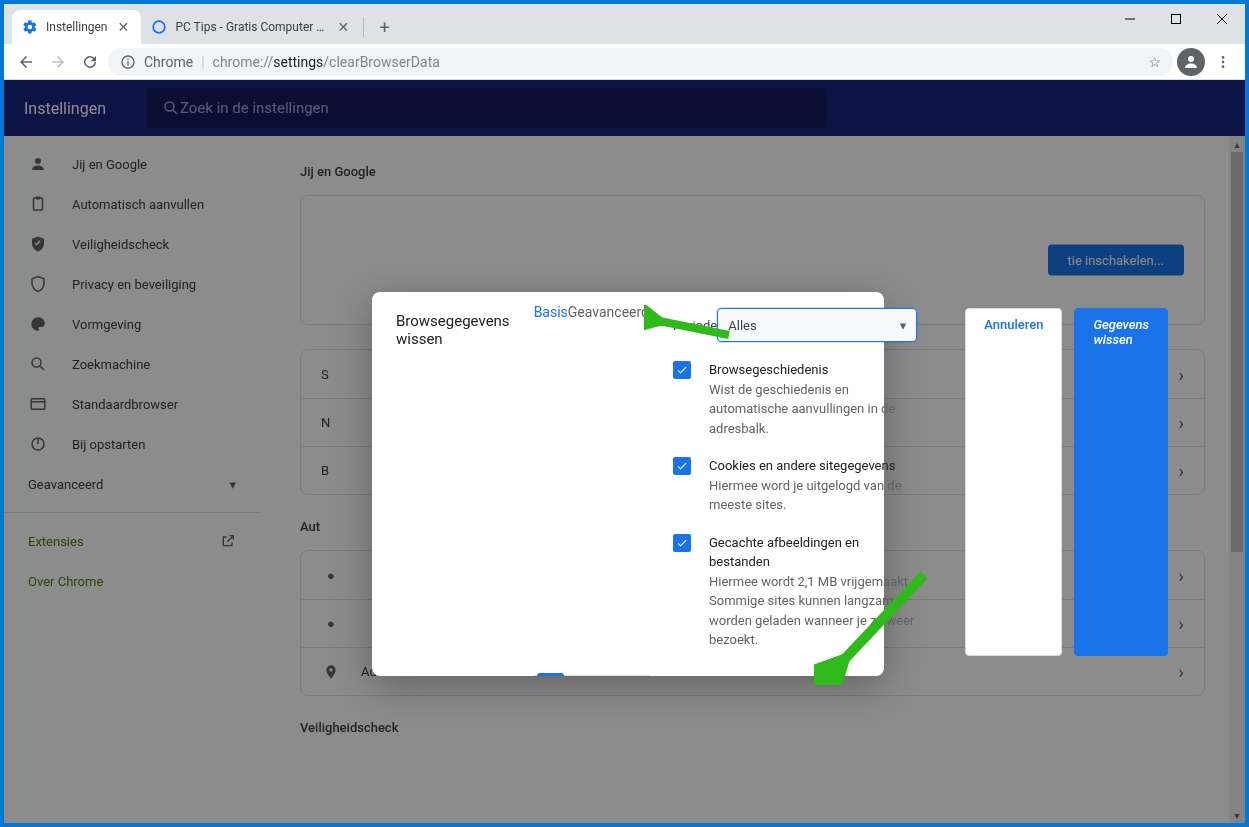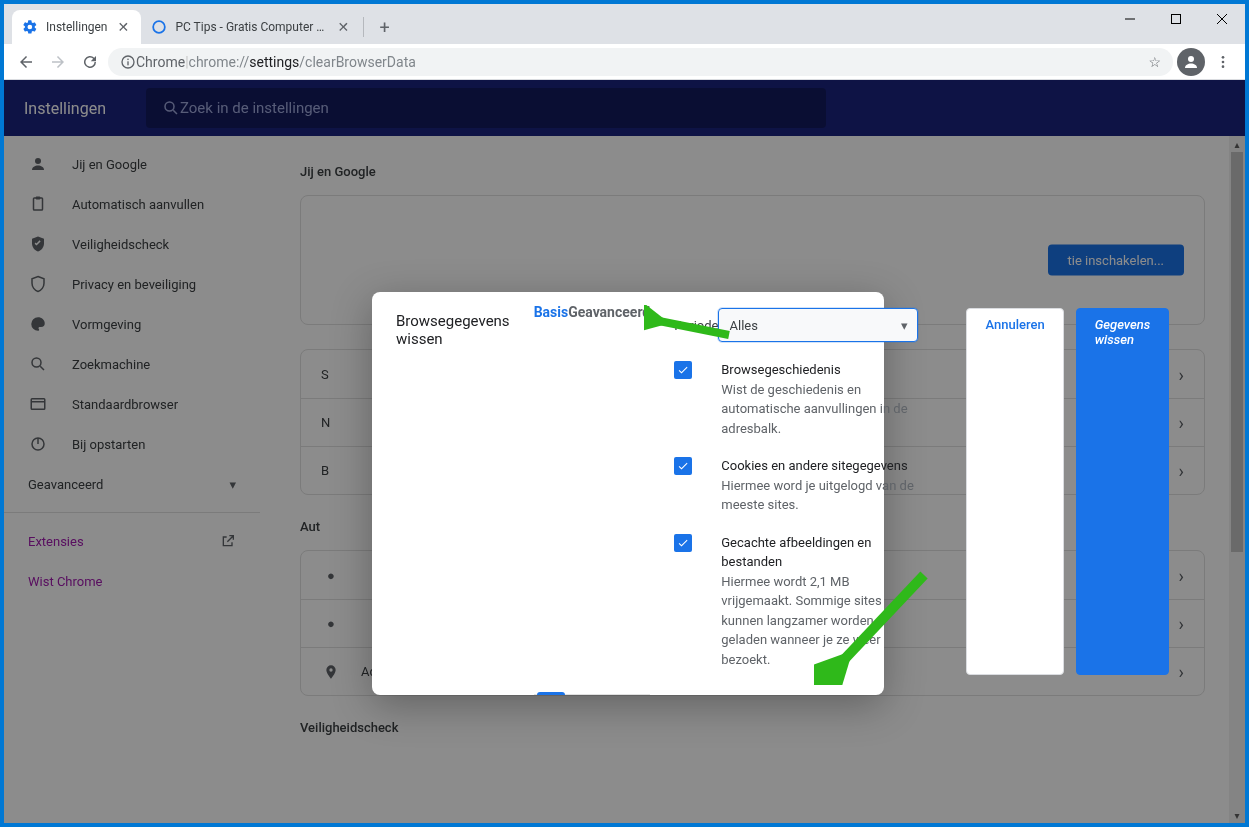--- a/index.html
+++ b/index.html
@@ -17,21 +17,21 @@
   .tab .close { width: 16px; height: 16px; display: flex; align-items: center; justify-content: center; color: #5f6368; font-size: 14px; }
   .tab-sep { width: 1px; height: 20px; background: #b5b8bd; margin: 0 2px 7px 2px; }
   .newtab { width: 28px; height: 28px; display: flex; align-items: center; justify-content: center; color: #5f6368; font-size: 18px; margin-bottom: 3px; margin-left: 4px; }
   .win-controls { position: absolute; right: 0; top: 0; display: flex; }
   .win-btn { width: 46px; height: 30px; display: flex; align-items: center; justify-content: center; color: #000; }
 
   
   .toolbar { height: 36px; background: #fff; display: flex; align-items: center; padding: 0 8px; gap: 4px; border-bottom: 1px solid #dadce0; }
   .tb-btn { width: 28px; height: 28px; display: flex; align-items: center; justify-content: center; color: #5f6368; border-radius: 50%; }
   .tb-btn.disabled { color: #bdc1c6; }
-  .omnibox { flex: 1; height: 28px; background: #f1f3f4; border-radius: 14px; display: flex; align-items: center; padding: 0 12px; font-size: 14px; color: #202124; }
+  .omnibox { flex: 1; height: 28px; background: #f1f3f4; border-radius: 14px; display: flex; align-items: center; padding: 0 12px; gap: 8px; font-size: 14px; color: #202124; }
   .omnibox .lock { color: #5f6368; }
   .omnibox .chrome-label { color: #5f6368; }
   .omnibox .sep { color: #c7c7c7; }
   .omnibox .url { color: #202124; }
   .omnibox .url .grey { color: #80868b; }
   .omnibox .star { margin-left: auto; color: #5f6368; }
   .avatar { width: 28px; height: 28px; border-radius: 50%; background: #5f6368; display:flex; align-items:center; justify-content:center; }
   .menu-btn { width: 28px; height: 28px; display: flex; align-items: center; justify-content: center; color: #5f6368; }
 
   
@@ -39,45 +39,45 @@
   .settings-header { height: 56px; background: #1a237e; display: flex; align-items: center; padding: 0 20px; gap: 40px; }
   .settings-title { color: #fff; font-size: 16px; font-weight: 400; }
   .search-wrap { flex: 0 0 680px; height: 40px; background: rgba(0,0,0,0.25); border-radius: 4px; display: flex; align-items: center; padding: 0 16px; color: #9fa8da; font-size: 15px; }
 
   .settings-body { flex: 1; display: flex; overflow: hidden; }
   .sidebar { width: 256px; padding: 8px 0; border-right: none; }
   .side-item { height: 40px; display: flex; align-items: center; padding: 0 24px; gap: 24px; font-size: 13px; color: #3c4043; }
   .side-item .icon { width: 20px; color: #5f6368; display:flex; align-items:center; justify-content:center;}
   .side-adv { height: 40px; display: flex; align-items: center; padding: 0 24px; font-size: 13px; color: #3c4043; justify-content: space-between; }
   .side-divider { height: 1px; background: #e0e0e0; margin: 8px 0; }
-  .side-link { height: 40px; display: flex; align-items: center; padding: 0 24px; font-size: 13px; color: #a21caf; justify-content: space-between; }
+  .side-link { height: 40px; display: flex; align-items: center; padding: 0 24px; font-size: 13px; color: #4d7c0f; justify-content: space-between; }
 
   .main { flex: 1; padding: 20px 40px; overflow-y: auto; }
   .section-title { font-size: 13px; color: #3c4043; margin: 8px 0 16px 0; font-weight: 500; }
   .card { border: 1px solid #e0e0e0; border-radius: 8px; margin-bottom: 24px; }
   .card-row { height: 48px; display: flex; align-items: center; padding: 0 20px; font-size: 13px; color: #3c4043; border-top: 1px solid #e0e0e0; justify-content: space-between; }
   .card-row:first-child { border-top: none; }
   .card-row .ico { width:20px; color:#5f6368; margin-right:20px; display:flex; align-items:center; justify-content:center;}
   .card-row .left { display:flex; align-items:center; }
   .card-row .chev { color: #5f6368; font-size: 18px; }
   .sync-card { height: 130px; position: relative; padding-left: 15px; }
   .sync-btn { position: absolute; right: 20px; top: 50%; transform: translateY(-50%); background: #1a73e8; color: #fff; font-size: 13px; padding: 8px 20px; border-radius: 4px; }
 
   
   .scrim { position: absolute; inset: 0; background: rgba(0,0,0,0.45); }
   .dialog { position: absolute; left: 368px; top: 212px; width: 512px; background: #fff; border-radius: 8px; box-shadow: 0 10px 40px rgba(0,0,0,0.3); display: flex; flex-direction: row; }
   .dlg-title { font-size: 15px; color: #202124; padding: 20px 24px 12px 24px; font-weight: 400;}
   .dlg-tabs { display: flex; border-bottom: 1px solid #e0e0e0; }
-  .dlg-tab { flex: 1; text-align: center; font-size: 14px; padding: 12px 0; color: #5f6368; font-weight: 700; position: relative; }
+  .dlg-tab { flex: 1; text-align: center; font-size: 14px; padding: 12px 0; color: #5f6368; font-weight: 400; position: relative; }
   .dlg-tab.active { color: #1a73e8; }
   .dlg-tab.active::after { content: ""; position: absolute; left: 10%; right: 10%; bottom: -1px; height: 3px; background: #1a73e8; border-radius: 3px 3px 0 0; }
   .dlg-body { padding: 16px 24px 8px 24px; }
   .period-row { display: flex; align-items: center; font-size: 13px; color: #3c4043; margin-bottom: 18px; }
   .period-select { width: 200px; height: 34px; border: 1px solid #1a73e8; border-radius: 4px; display: flex; align-items: center; justify-content: space-between; padding: 0 10px; font-size: 13px; color: #3c4043; background: #f8f9fa; outline: 1px solid rgba(26,115,232,.2);}
-  .check-row { display: flex; gap: 29px; margin-bottom: 18px; font-size: 13px; }
+  .check-row { display: flex; gap: 18px; margin-bottom: 18px; font-size: 13px; }
   .checkbox { width: 18px; height: 18px; background: #1a73e8; border-radius: 2px; display: flex; align-items: center; justify-content: center; color: #fff; flex-shrink: 0; margin-top: 1px;}
   .check-label { color: #202124; line-height: 1.5; }
   .check-desc { color: #5f6368; line-height: 1.5; }
   .dlg-actions { display: flex; justify-content: flex-end; gap: 12px; padding: 16px 24px 20px 24px; }
   .btn { font-size: 13px; font-weight: 500; padding: 8px 18px; border-radius: 4px; cursor: pointer; }
   .btn-secondary { border: 1px solid #dadce0; color: #1a73e8; background: #fff; }
   .btn-primary { background: #1a73e8; color: #ffffff; border: 1px solid #1a73e8; font-style: italic; }
 
   
   .arrow { position: absolute; pointer-events: none; }
@@ -275,21 +275,21 @@
         <div class="side-divider"></div>
         <div class="side-link">
             <span>Extensies</span>
             <span>
               <svg width="16" height="16" viewBox="0 0 24 24">
                 <path fill="none" stroke="#5f6368" stroke-width="2" d="M14 4h6v6M20 4l-9 9M18 14v5H5V6h5"></path>
               </svg>
             </span>
           </div>
         <div class="side-link">
-            <span>Wist Chrome</span>
+            <span>Over Chrome</span>
           </div>
       </div>
 
       <div class="main" style="position:relative">
         <div class="section-title">Jij en Google</div>
         <div class="card sync-card">
           <div class="sync-btn">tie inschakelen...</div>
         </div>
         <div class="card">
           <div class="card-row">

